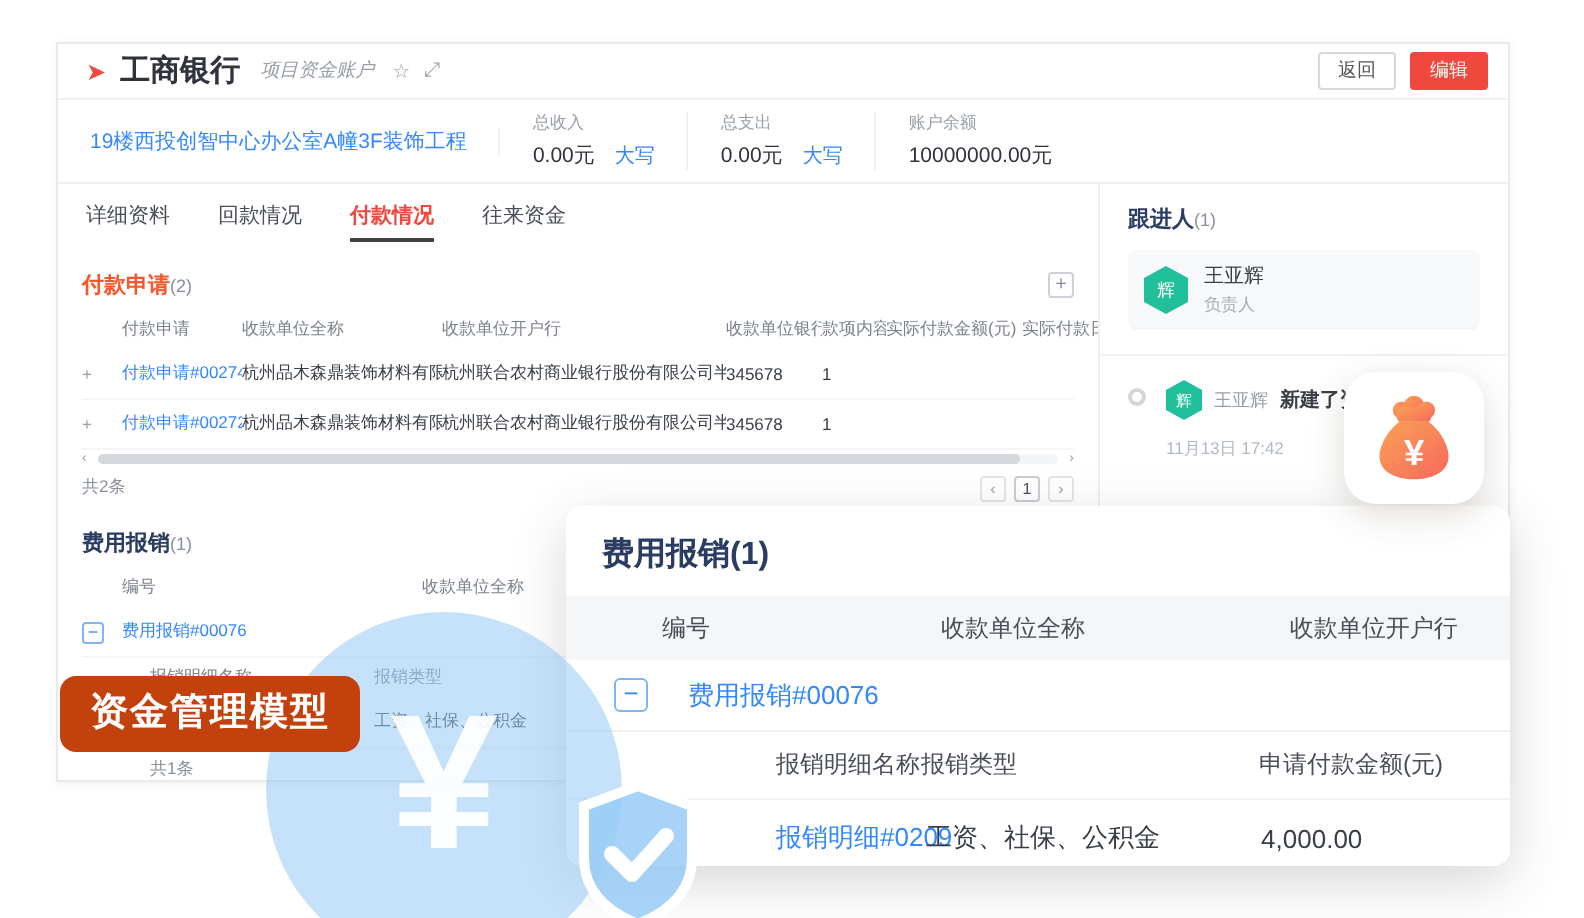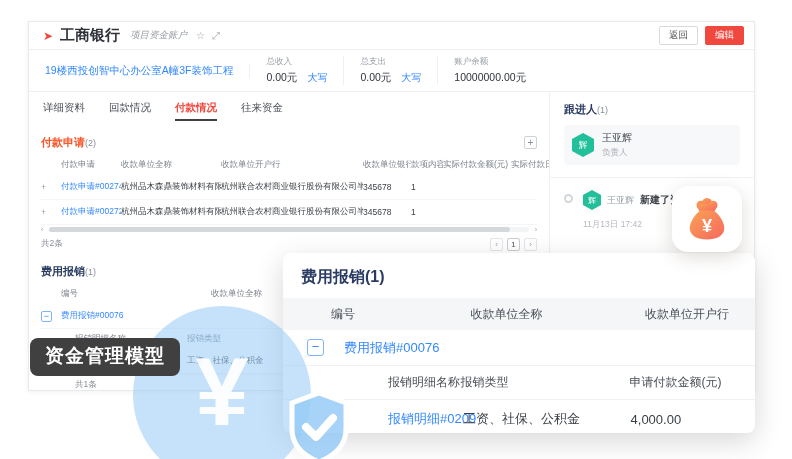--- a/index.html
+++ b/index.html
@@ -119,21 +119,21 @@
   .ov-row { display:flex; align-items:center; height:36px; border-bottom:1px solid #f0f1f3;
     font-size:13px; white-space:nowrap; }
   .ov-minus { display:inline-block; width:17px; height:17px; border:1px solid #7fb5f7; border-radius:3px;
     color:#3388ff; font-size:13px; line-height:14px; text-align:center; margin:0 20px 0 24px; cursor:pointer; background:#fff; }
   .ov-sub-head { display:flex; align-items:center; height:34px; border-bottom:1px solid #f0f1f3;
     font-size:12px; color:#4a4f57; white-space:nowrap; }
   .ov-sub-row { display:flex; align-items:center; height:38px; font-size:13px; color:#3a3f46; white-space:nowrap; }
   .v1{width:180px; padding-left:105px;} .v2{width:175px;} .v3{width:130px;}
 
   
-  .badge { position:absolute; left:30px; top:338px; background:#404040; color:#fff; font-size:19px;
+  .badge { position:absolute; left:30px; top:338px; background:#c2410c; color:#fff; font-size:19px;
     font-weight:bold; padding:5px 15px 7px 15px; border-radius:8px; z-index:6; letter-spacing:1px; }
 
   
   .wm-circle { position:absolute; left:133px; top:306px; width:178px; height:178px; border-radius:50%;
     background:rgba(151,203,246,.55); z-index:5; display:flex; align-items:center; justify-content:center; }
   .wm-yen { color:rgba(255,255,255,.92); font-size:96px; font-weight:bold; line-height:1; margin-top:-6px; }
   .wm-shield { position:absolute; left:286px; top:389px; z-index:5; }
 </style>
 </head>
 <body>

